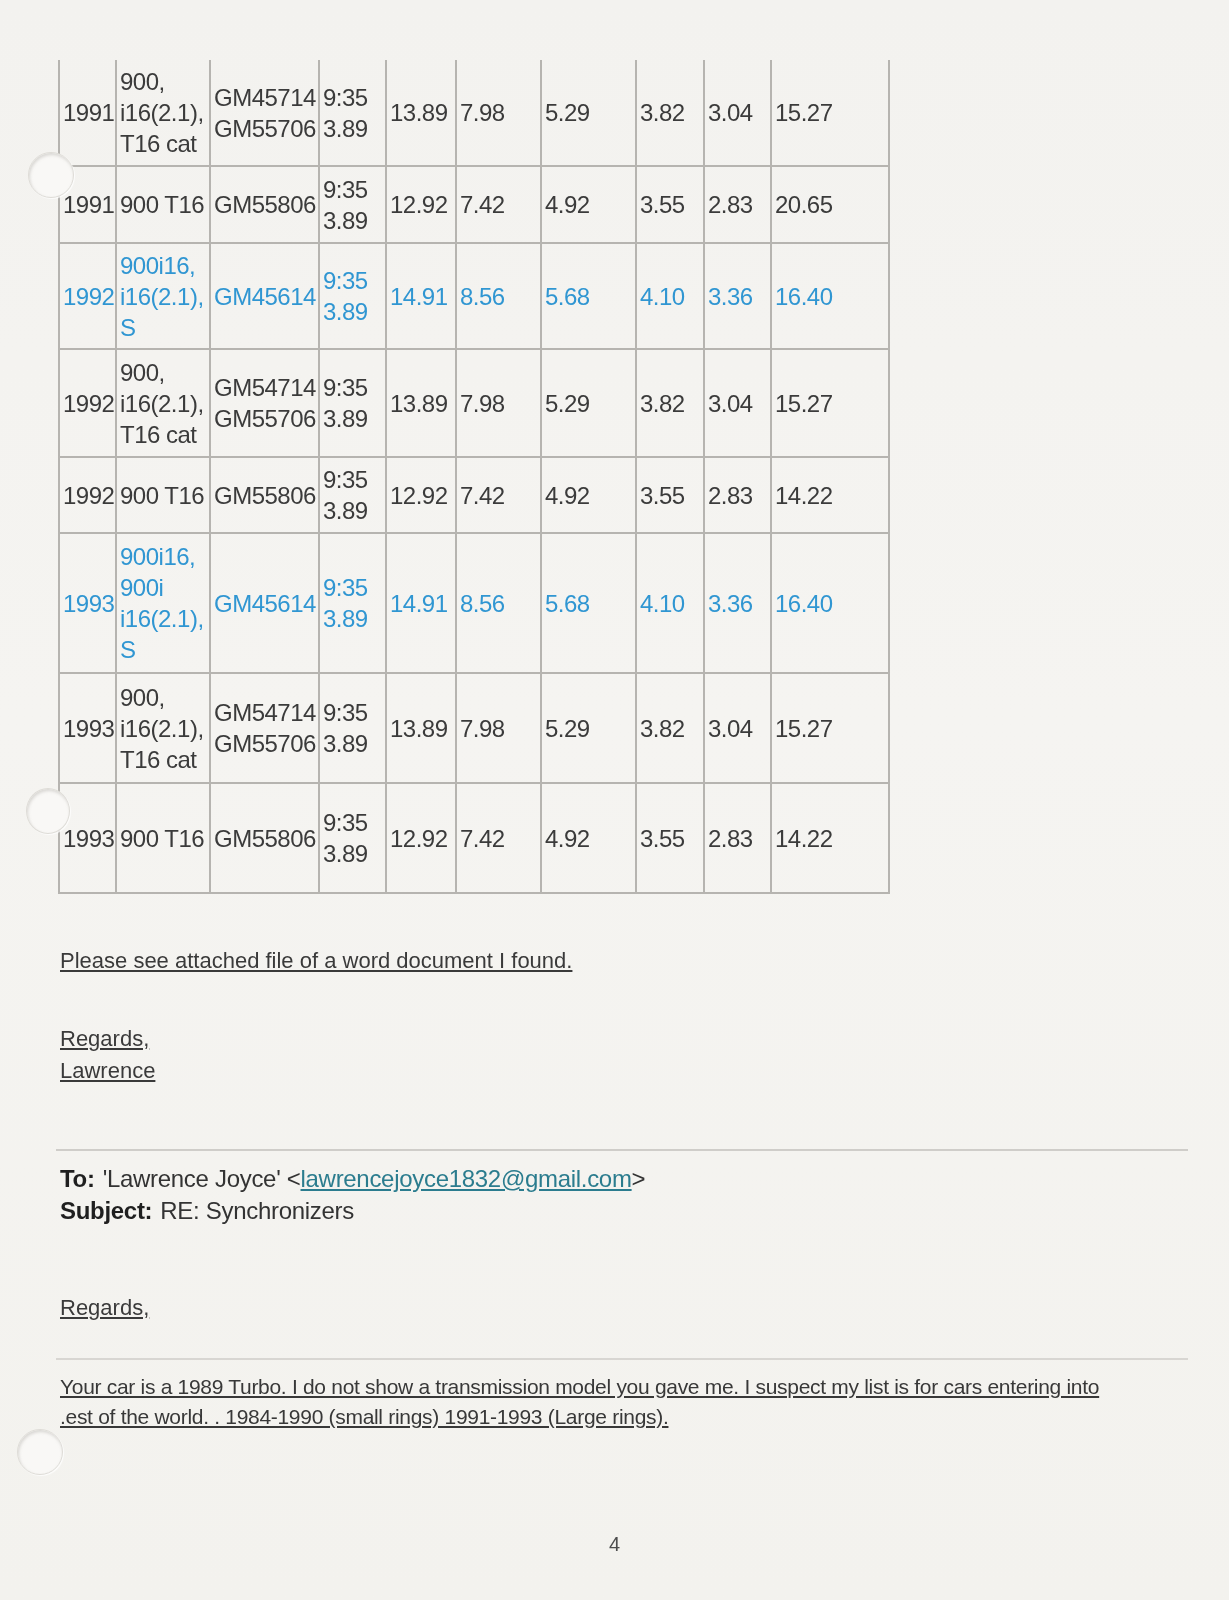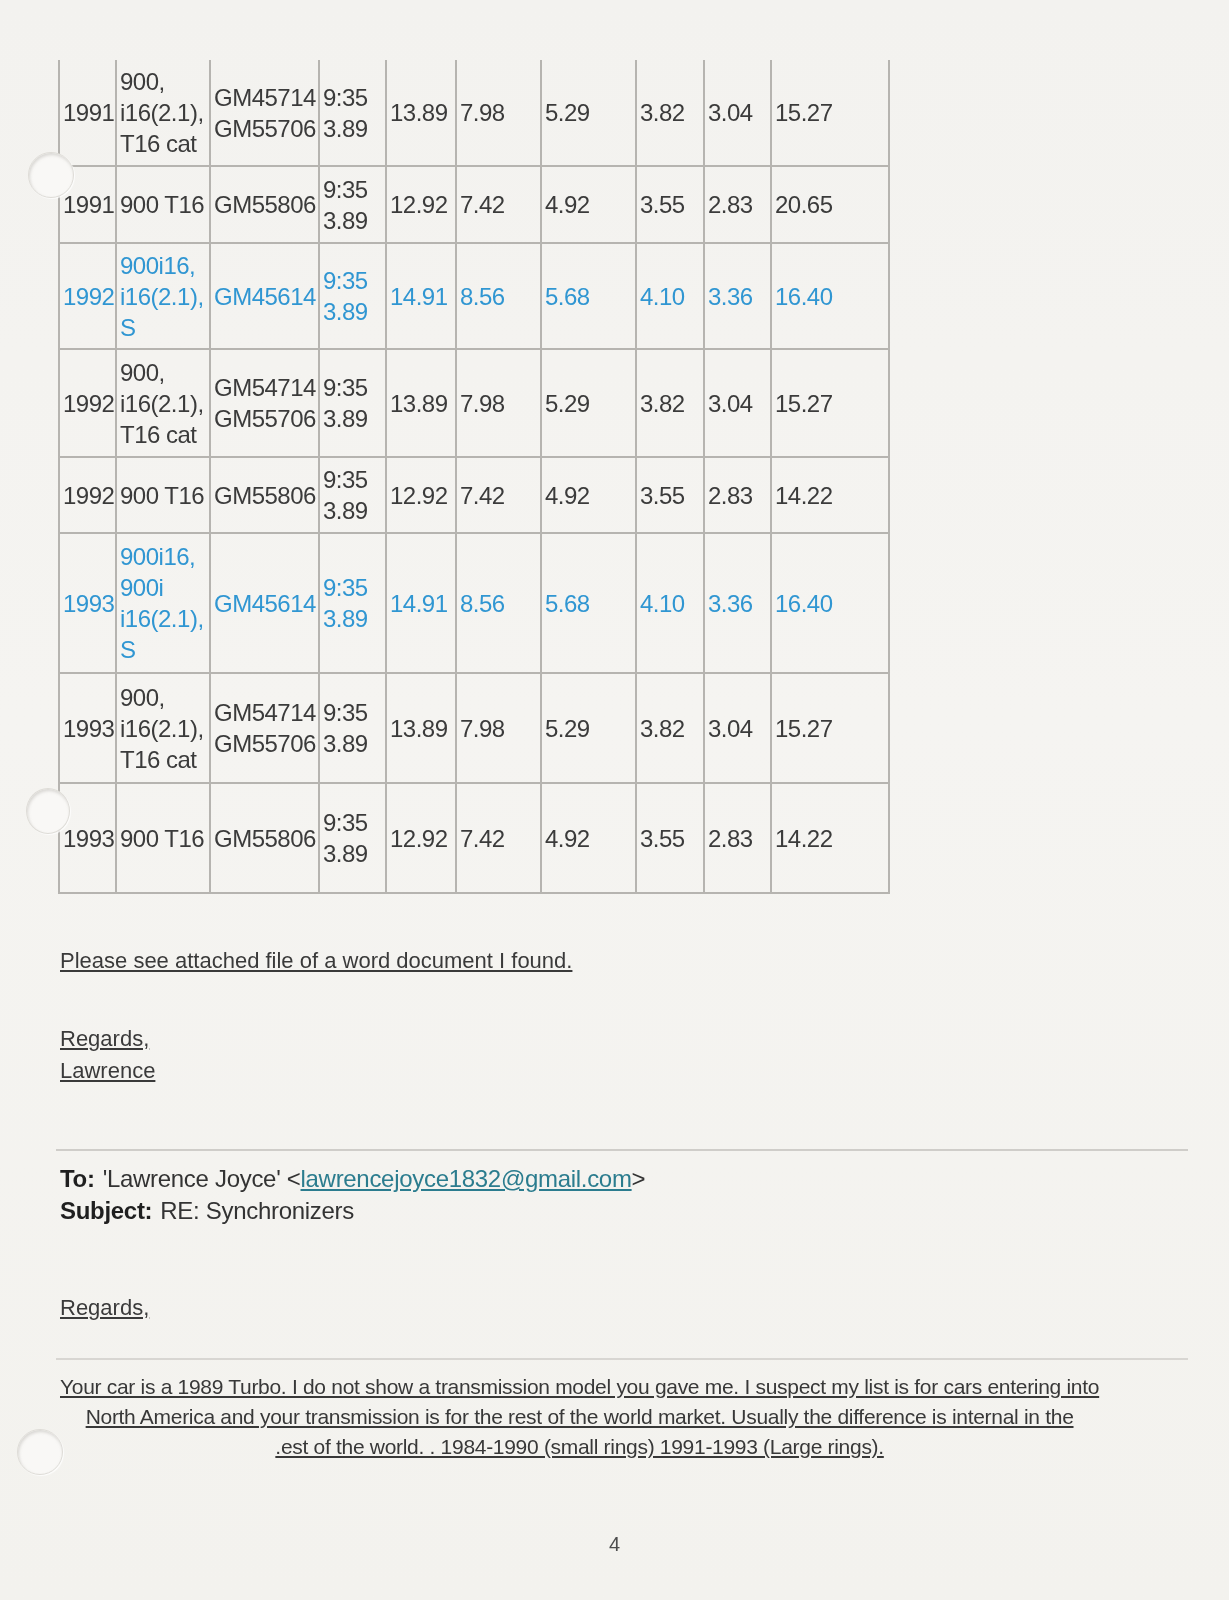--- a/index.html
+++ b/index.html
@@ -183,21 +183,20 @@
 
   <div class="tblock" style="left:60px;top:1163px;font-size:24px;letter-spacing:-0.3px;">
       <div class="hline"><b>To:</b><span>'Lawrence Joyce' &lt;</span><span class="lnk">lawrencejoyce1832@gmail.com</span><span>&gt;</span></div>
       <div class="hline"><b>Subject:</b><span>RE: Synchronizers</span></div>
     </div>
 
   <div class="tblock body-line" style="left:60px;top:1295px;font-size:22px;">Regards,</div>
 
   <div class="rule2" style="left:56px;top:1358px;width:1132px;"></div>
 
-  <div class="tblock para" style="left:60px;top:1372px;font-size:21px;letter-spacing:-0.3px;color:#383838;text-align:center;">
+  <div class="tblock para" style="left:60px;top:1372px;font-size:21px;letter-spacing:-0.3px;color:#383838;">
       <div class="body-line">Your car is a 1989 Turbo. I do not show a transmission model you gave me. I suspect my list is for cars entering into</div>
-      <div class="body-line">North America and your transmission is for the rest of the world market. Usually the difference is internal in the</div>
       <div class="body-line">.est of the world. . 1984-1990 (small rings) 1991-1993 (Large rings).</div>
     </div>
 
   <div class="pagenum">4</div>
 
 </div>
 
 </body></html>

